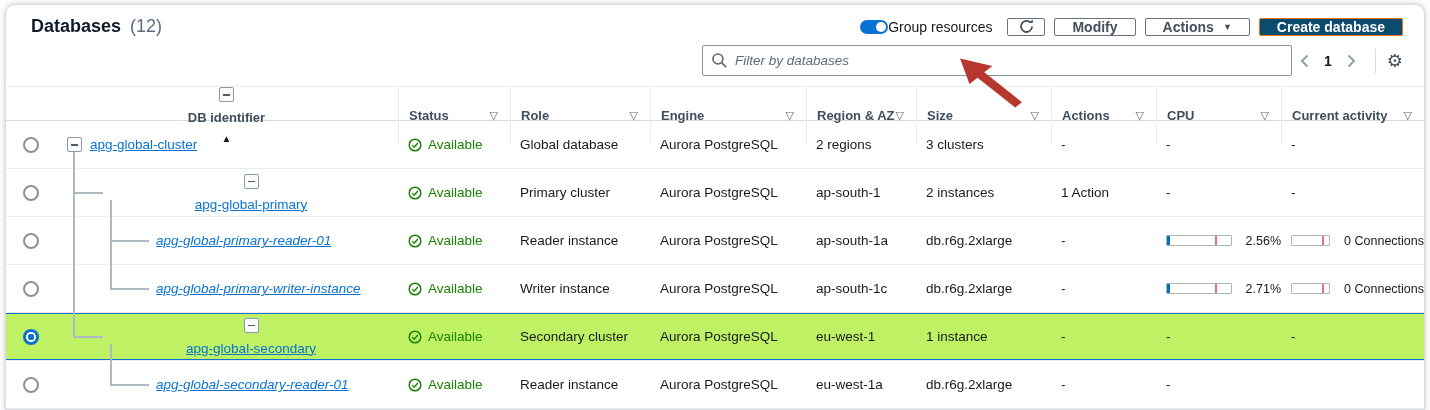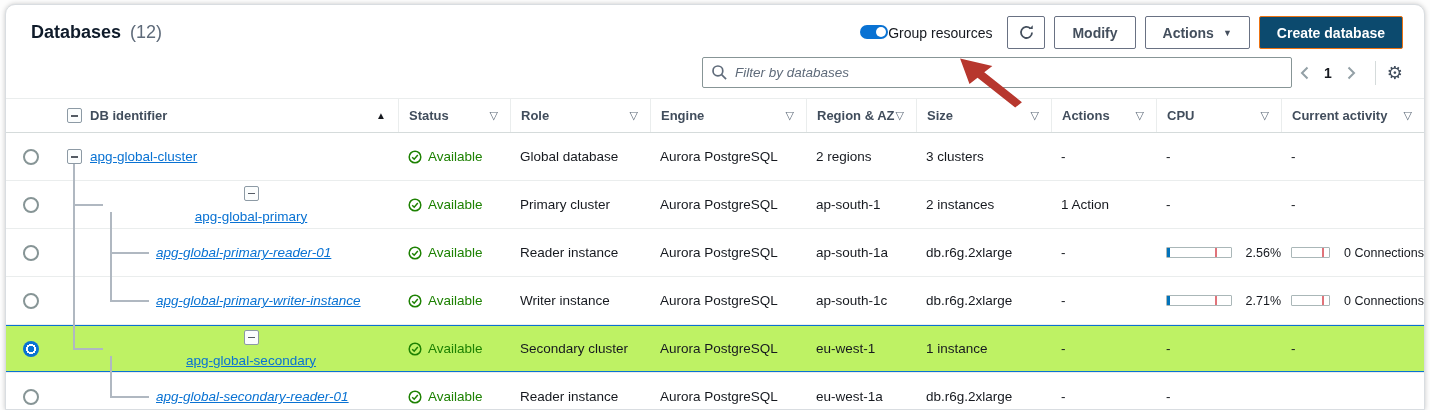--- a/index.html
+++ b/index.html
@@ -9,27 +9,27 @@
     background:#fff; border:1px solid #d9dde1; border-radius:10px 10px 0 0;
     box-shadow:0 0 5px rgba(0,0,0,.22); overflow:hidden; }
 
   
   .topbar { display:flex; justify-content:space-between; align-items:center;
     padding:11px 21px 4px 25px; }
   .title-wrap { font-size:18px; color:#0f1b2a; white-space:nowrap; }
   .title-wrap .t { font-weight:bold; }
   .title-wrap .c { color:#5f6b7a; font-weight:normal; margin-left:4px; }
   .controls { display:flex; align-items:center; gap:9px; }
-  .toggle-group { display:flex; align-items:flex-start; gap:0; margin-right:6px; }
+  .toggle-group { display:flex; align-items:center; gap:0; margin-right:6px; }
   .toggle { position:relative; width:28px; height:14px; border-radius:8px;
     background:#0972d3; cursor:pointer; }
   .toggle .knob { position:absolute; top:2px; right:2px; width:10px; height:10px;
     border-radius:50%; background:#fff; }
   .toggle-label { font-size:14px; color:#16191f; }
-  .btn { height:33px; display:inline-flex; align-items:center; justify-content:center;
+  .btn { height:18px; display:inline-flex; align-items:center; justify-content:center;
     background:#fff; border:1px solid #697183; border-radius:2px; color:#444f5d;
     font-weight:bold; font-size:14px; padding:0 17px; cursor:pointer; white-space:nowrap; }
   .btn-icon { width:38px; padding:0; }
   .btn .caret { font-size:9px; margin-left:9px; color:#444f5d; }
   .btn-primary { background:#0c4a6e; border-color:#ec7211; color:#fff; }
 
   
   .filterbar { display:flex; justify-content:flex-end; align-items:center;
     padding:4px 21px 10px 25px; }
   .search-box { position:relative; width:590px; }
@@ -50,21 +50,21 @@
     grid-template-columns:44px 348px 112px 140px 156px 110px 135px 105px 125px 1fr;
     align-items:center; }
   .thead { height:35px; border-top:1px solid #eaeded; border-bottom:1px solid #d5dbdb;
     font-size:13px; font-weight:bold; color:#414d5c; }
   .th { display:flex; align-items:center; height:100%; padding:0 12px 0 10px;
     border-left:1px solid #eaeded; }
   .th:first-child, .th:nth-child(2) { border-left:none; }
   .th .lbl { flex:1; }
   .sort-asc { font-size:10px; color:#16191f; cursor:pointer; }
   .filt { font-size:11px; color:#5f6b7a; cursor:pointer; }
-  .th-id { padding-left:17px; gap:8px; }
+  .th-id { padding-left:17px; gap:8px;flex-direction:column; }
 
   .tbody { position:relative; }
   .row { height:48px; border-bottom:1px solid #eaeded; font-size:13.5px; color:#16191f;
     position:relative; }
   .row.selected { background:#bef264;
     box-shadow:inset 0 1px 0 #0972d3, inset 0 -1px 0 #0972d3; }
   .cell { padding-left:10px; white-space:nowrap; overflow:hidden; }
   .radio-cell { display:flex; justify-content:center; padding-left:6px; }
   .radio { width:16px; height:16px; border-radius:50%; border:2px solid #879596;
     background:#fff; cursor:pointer; }

